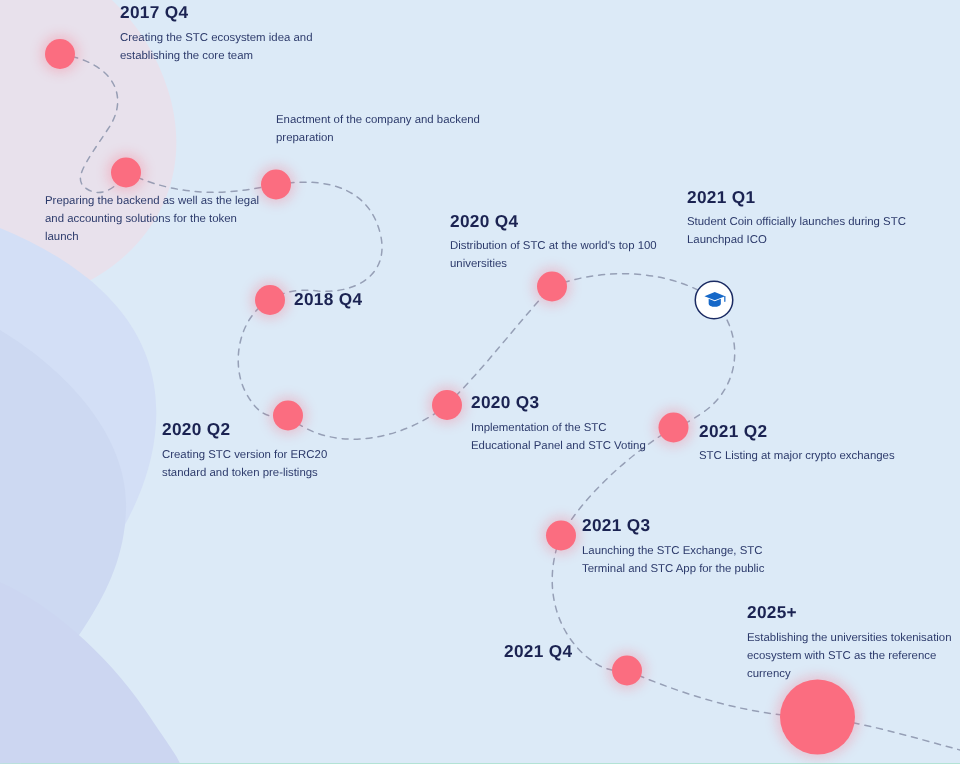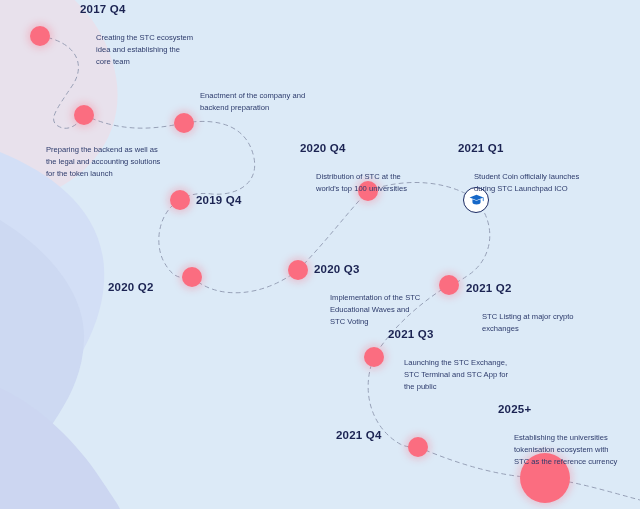--- a/index.html
+++ b/index.html
@@ -71,21 +71,21 @@
     color: #1b2352;
     letter-spacing: 0.2px;
     line-height: 1.25;
     margin: 0 0 3px 0;
     white-space: nowrap;
   }
   .entry-desc {
     font-size: 7.6px;
     color: #2c3a6b;
     line-height: 1.55;
-    margin: 16px;
+    margin: 0;
     font-weight: normal;
   }
 </style>
 </head>
 <body>
 
 <div id="stage">
 
   <svg id="bg-layer" viewBox="0 0 640 509" width="640" height="509">
     <rect x="0" y="0" width="640" height="509" fill="#dceaf7"></rect>
@@ -160,42 +160,43 @@
         <div class="entry-title">2017 Q4</div>
         <div class="entry-desc">Creating the STC ecosystem idea and establishing the core team</div>
       </div>
       <div class="entry" style="left: 30px; top: 128px; width: 150px;">
         <div class="entry-desc">Preparing the backend as well as the legal and accounting solutions for the token launch</div>
       </div>
       <div class="entry" style="left: 184px; top: 74px; width: 140px;">
         <div class="entry-desc">Enactment of the company and backend preparation</div>
       </div>
       <div class="entry" style="left: 196px; top: 193px; width: 140px;">
-        <div class="entry-title">2019 Q4</div>
+        <div class="entry-title">2018 Q4</div>
       </div>
       <div class="entry" style="left: 108px; top: 280px; width: 130px;">
         <div class="entry-title">2020 Q2</div>
+        <div class="entry-desc">Creating STC version for ERC20 standard and token pre-listings</div>
       </div>
       <div class="entry" style="left: 314px; top: 262px; width: 125px;">
         <div class="entry-title">2020 Q3</div>
-        <div class="entry-desc">Implementation of the STC Educational Waves and STC Voting</div>
+        <div class="entry-desc">Implementation of the STC Educational Panel and STC Voting</div>
       </div>
       <div class="entry" style="left: 300px; top: 141px; width: 140px;">
         <div class="entry-title">2020 Q4</div>
         <div class="entry-desc">Distribution of STC at the world's top 100 universities</div>
       </div>
-      <div class="entry" style="left: 458px; top: 141px; width: 150px;">
+      <div class="entry" style="left: 458px; top: 125px; width: 150px;">
         <div class="entry-title">2021 Q1</div>
         <div class="entry-desc">Student Coin officially launches during STC Launchpad ICO</div>
       </div>
       <div class="entry" style="left: 466px; top: 281px; width: 140px;">
         <div class="entry-title">2021 Q2</div>
         <div class="entry-desc">STC Listing at major crypto exchanges</div>
       </div>
-      <div class="entry" style="left: 388px; top: 327px; width: 140px;">
+      <div class="entry" style="left: 388px; top: 344px; width: 140px;">
         <div class="entry-title">2021 Q3</div>
         <div class="entry-desc">Launching the STC Exchange, STC Terminal and STC App for the public</div>
       </div>
       <div class="entry" style="left: 336px; top: 428px; width: 150px;">
         <div class="entry-title">2021 Q4</div>
       </div>
       <div class="entry" style="left: 498px; top: 402px; width: 140px;">
         <div class="entry-title">2025+</div>
         <div class="entry-desc">Establishing the universities tokenisation ecosystem with STC as the reference currency</div>
       </div>

